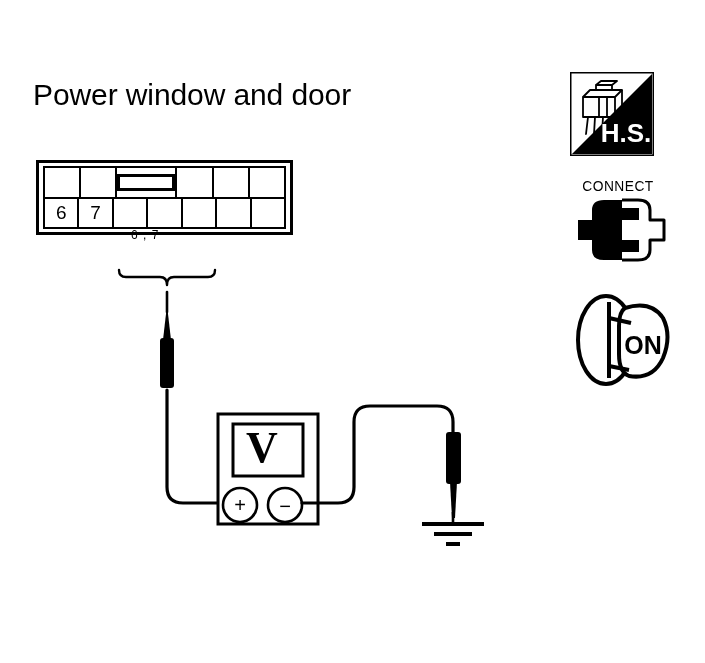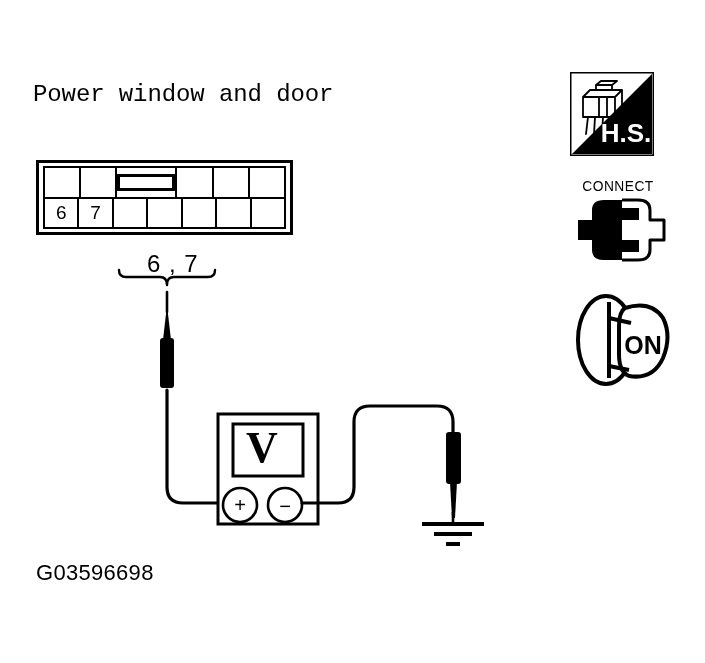--- a/index.html
+++ b/index.html
@@ -21,25 +21,24 @@
     width: 705px;
     height: 663px;
   }
   .title-block {
     position: absolute;
     left: 33px;
     top: 76px;
     width: 480px;
   }
   .title-line {
-    font-size: 24px;
+    font-size: 30px;
     line-height: 37px;
     letter-spacing: -0.1px;
     white-space: nowrap;
-    font-family: Liberation Mono, monospace;
   }
 
   
   .connector {
     position: absolute;
     left: 36px;
     top: 160px;
     width: 257px;
     height: 75px;
     border: 3px solid #000;
@@ -83,25 +82,24 @@
     height: 17px;
     border: 3px solid #000;
     box-sizing: border-box;
     background: #fff;
   }
 
   
   .pins-label {
     position: absolute;
     left: 131px;
-    top: 250px;
-    font-size: 24px;
+    top: 228px;
+    font-size: 12px;
     letter-spacing: 1px;
     white-space: nowrap;
-    margin-left: 16px;
   }
   .brace {
     position: absolute;
     left: 117px;
     top: 268px;
     width: 100px;
     height: 24px;
   }
 
   
@@ -296,15 +294,14 @@
 
     <path d="M 52 16 Q 78 8 90 26 Q 99 44 90 66 Q 80 88 56 84 Q 46 80 46 62 L 46 34 Q 46 20 52 16 Z" fill="#fff" stroke="#000" stroke-width="4" stroke-linejoin="round"></path>
 
     <path d="M 36 10 L 36 86" stroke="#000" stroke-width="4" fill="none"></path>
     <path d="M 36 26 L 58 31" stroke="#000" stroke-width="4" fill="none"></path>
     <path d="M 36 74 L 56 78" stroke="#000" stroke-width="4" fill="none"></path>
 
     <text x="70" y="62" fill="#000" font-family="Liberation Sans, sans-serif" font-size="25" font-weight="bold" text-anchor="middle">ON</text>
   </svg>
 
-  <div class="ref-code">G03596698</div>
 
 </div>
 
 </body></html>

